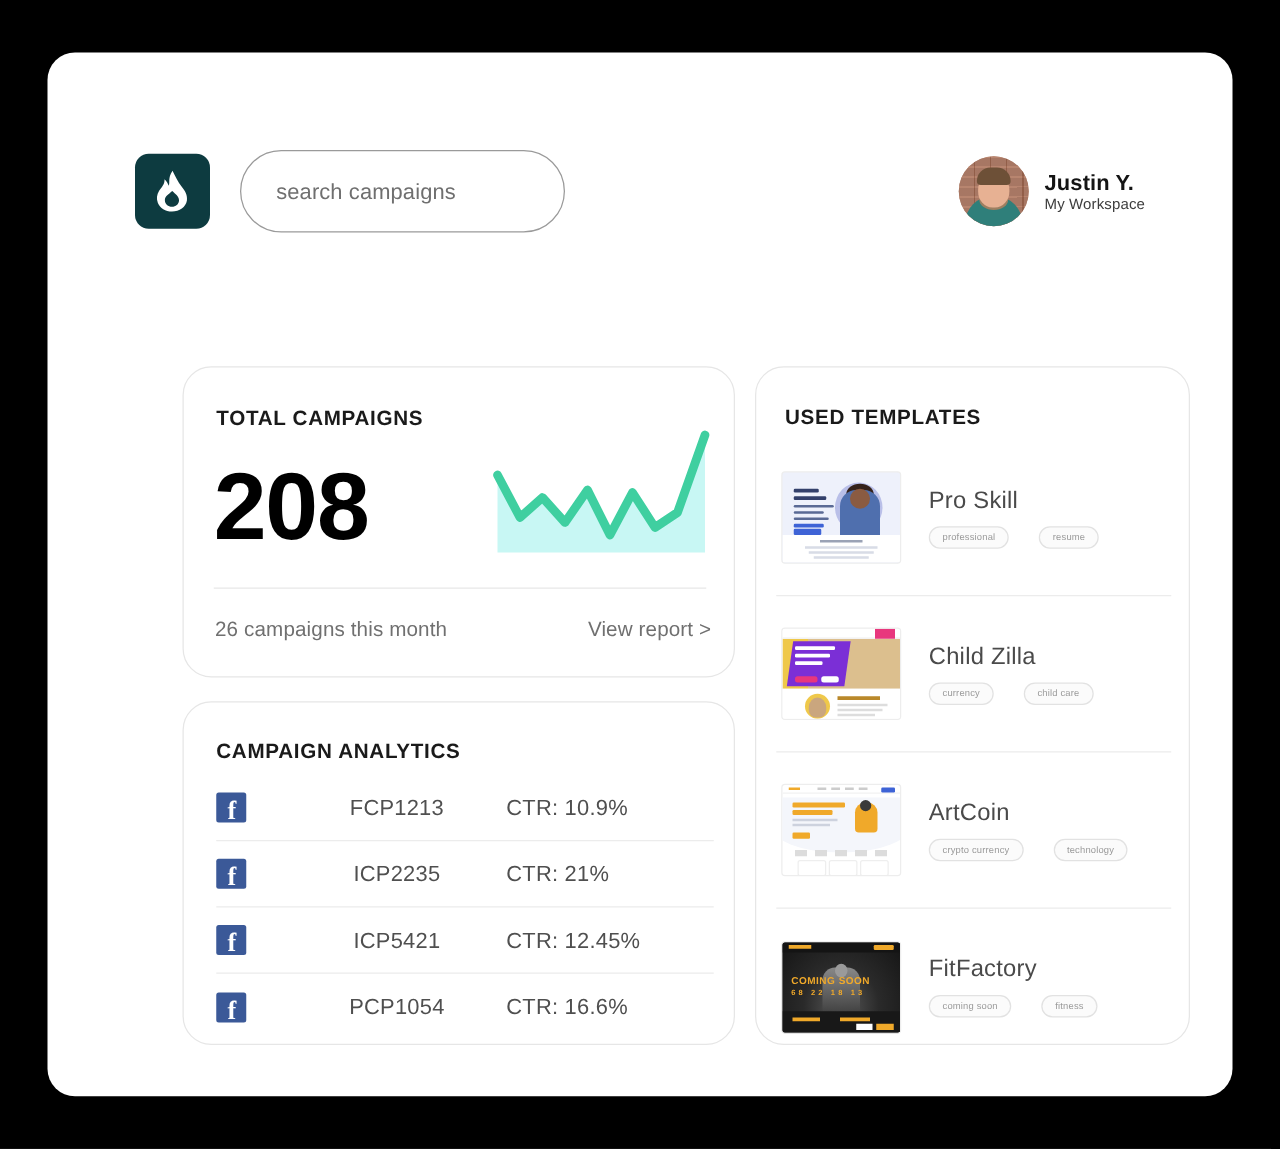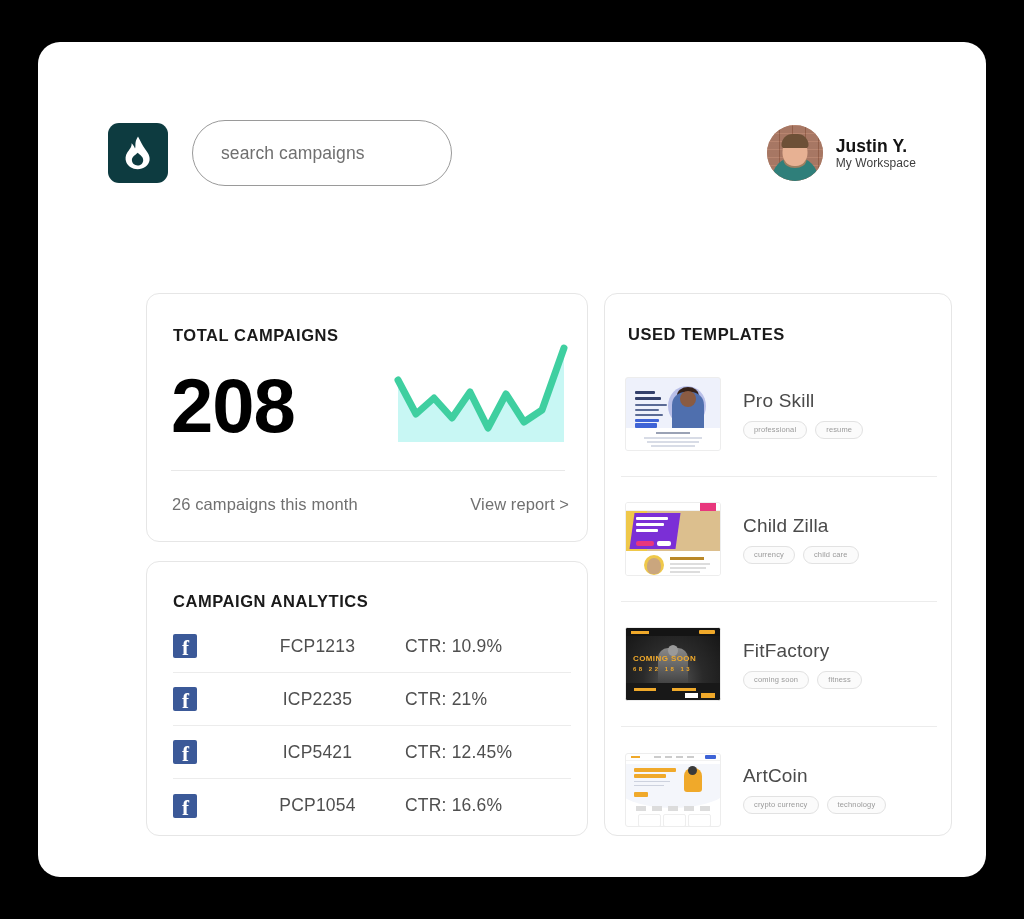--- a/index.html
+++ b/index.html
@@ -136,21 +136,21 @@
     font-size: 12px;
     color: #3d3d3d;
     letter-spacing: .1px;
   }
 
   
   .panel {
     position: absolute;
     background: #ffffff;
     border: 1px solid #e6e6e6;
-    border-radius: 13px;
+    border-radius: 23px;
   }
   .panel-title {
     font-size: 16.5px;
     font-weight: bold;
     color: #1a1a1a;
     letter-spacing: .55px;
   }
 
   #panel-total    { left: 108px; top: 251px; width: 442px; height: 249px; }
   #panel-analytics{ left: 108px; top: 519px; width: 442px; height: 275px; }
@@ -263,21 +263,21 @@
     flex: none;
     background: #ffffff;
   }
   .ut-meta { margin-left: 22px; }
   .ut-name {
     font-size: 19px;
     color: #4a4a4a;
     letter-spacing: .2px;
     margin-bottom: 9px;
   }
-  .tags { display: flex; gap: 8px; }
+  .tags { display: flex; gap: 24px; }
   .tag {
     border: 1px solid #e2e2e2;
     border-radius: 11px;
     padding: 3px 10px 4px;
     font-size: 7.5px;
     color: #9a9a9a;
     background: #fbfbfb;
     letter-spacing: .15px;
     white-space: nowrap;
   }
@@ -527,46 +527,20 @@
           <div class="lt" style="top:54px;width:34px;background:#b9882a;height:3px;"></div>
           <div class="lt" style="top:60px;width:40px;"></div>
           <div class="lt" style="top:64px;width:36px;"></div>
           <div class="lt" style="top:68px;width:30px;"></div>
         </div>
         <div class="ut-meta">
           <div class="ut-name">Child Zilla</div>
           <div class="tags">
             <span class="tag">currency</span>
             <span class="tag">child care</span>
-          </div>
-        </div>
-      </div>
-
-      <div class="ut-row">
-        <div class="thumb th-fit">
-          <div class="smoke"></div>
-          <div class="athlete"></div>
-          <div class="ahead"></div>
-          <div class="topb">
-              <div class="logo"></div>
-              <div class="cta"></div>
-            </div>
-          <div class="soon">COMING SOON</div>
-          <div class="cnt">68 22 18 13</div>
-          <div class="foot"></div>
-          <div class="fw" style="left:8px;width:22px;"></div>
-          <div class="fw" style="left:46px;width:24px;"></div>
-          <div class="fbox"></div>
-          <div class="fbtn"></div>
-        </div>
-        <div class="ut-meta">
-          <div class="ut-name">FitFactory</div>
-          <div class="tags">
-            <span class="tag">coming soon</span>
-            <span class="tag">fitness</span>
           </div>
         </div>
       </div>
 
       <div class="ut-row">
         <div class="thumb th-art">
           <div class="wave"></div>
           <div class="nav">
             <div class="navdot" style="left:5px;width:9px;background:#f0a92a;"></div>
             <div class="navdot" style="left:28px;width:7px;"></div>
@@ -589,16 +563,42 @@
         </div>
         <div class="ut-meta">
           <div class="ut-name">ArtCoin</div>
           <div class="tags">
             <span class="tag">crypto currency</span>
             <span class="tag">technology</span>
           </div>
         </div>
       </div>
 
+      <div class="ut-row">
+        <div class="thumb th-fit">
+          <div class="smoke"></div>
+          <div class="athlete"></div>
+          <div class="ahead"></div>
+          <div class="topb">
+              <div class="logo"></div>
+              <div class="cta"></div>
+            </div>
+          <div class="soon">COMING SOON</div>
+          <div class="cnt">68 22 18 13</div>
+          <div class="foot"></div>
+          <div class="fw" style="left:8px;width:22px;"></div>
+          <div class="fw" style="left:46px;width:24px;"></div>
+          <div class="fbox"></div>
+          <div class="fbtn"></div>
+        </div>
+        <div class="ut-meta">
+          <div class="ut-name">FitFactory</div>
+          <div class="tags">
+            <span class="tag">coming soon</span>
+            <span class="tag">fitness</span>
+          </div>
+        </div>
+      </div>
+
     </div>
   </div>
 
 </div>
 
 </body></html>

